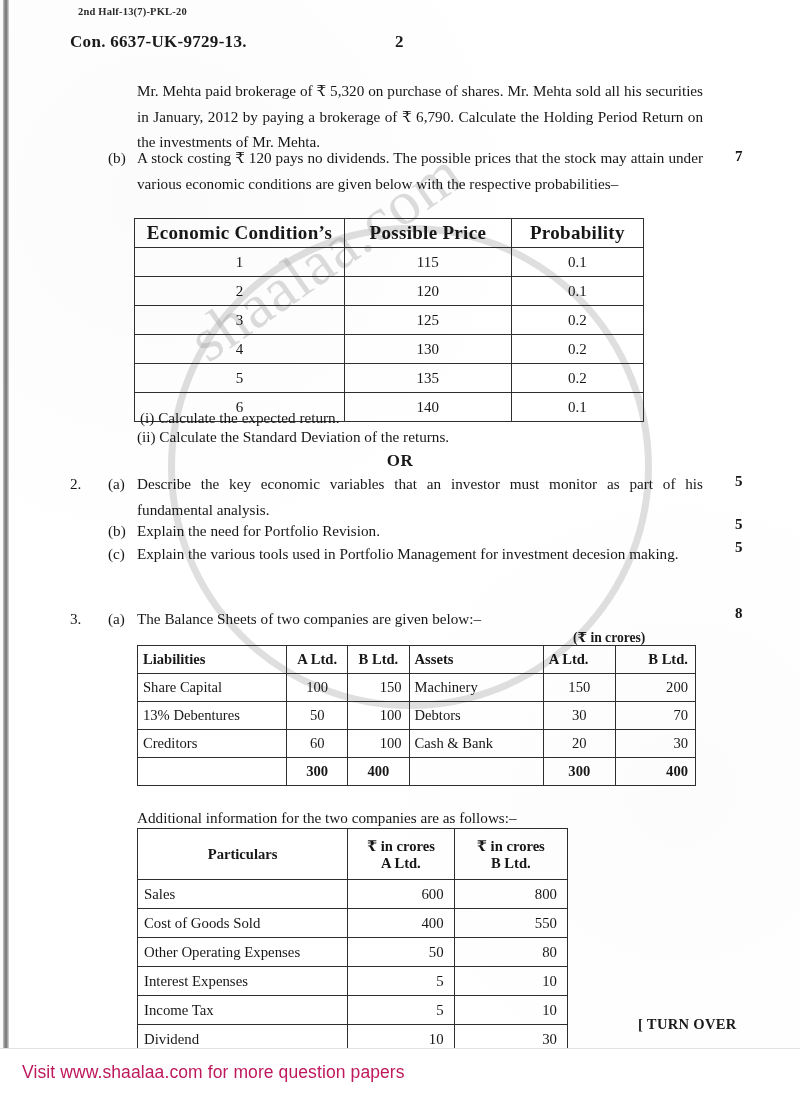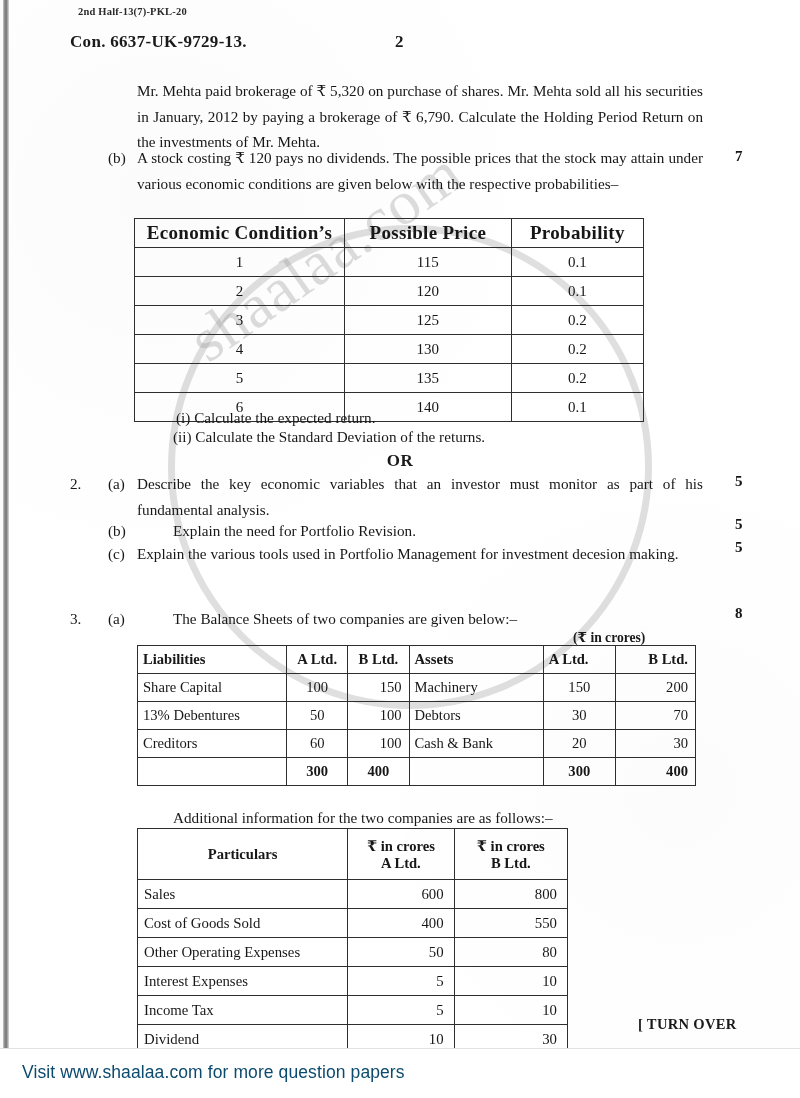--- a/index.html
+++ b/index.html
@@ -94,21 +94,21 @@
     font-weight: 700;
   }
 
   .para {
     position: absolute;
     font-size: 15.2px;
     line-height: 25.5px;
     text-align: justify;
     color: #171717;
   }
-  .para.nojust { text-align: left; margin-left: 36px; }
+  .para.nojust { text-align: left; }
 
   .marker {
     position: absolute;
     font-size: 15.2px;
     line-height: 25.5px;
     color: #171717;
   }
 
   .marks {
     position: absolute;
@@ -192,21 +192,21 @@
     width: 800px; height: 50px;
     background: #ffffff;
     border-top: 1px solid #e2e2e2;
     z-index: 20;
   }
   .banner-text {
     position: absolute;
     left: 22px; top: 13px;
     font-family: "Liberation Sans", "DejaVu Sans", sans-serif;
     font-size: 17.5px;
-    color: #0c4a6e;
+    color: #be185d;
     letter-spacing: .1px;
   }
 </style>
 </head>
 <body>
 
 <div id="page">
 
   <div class="paper-tint"></div>
   <div class="scan-edge-left"></div>

